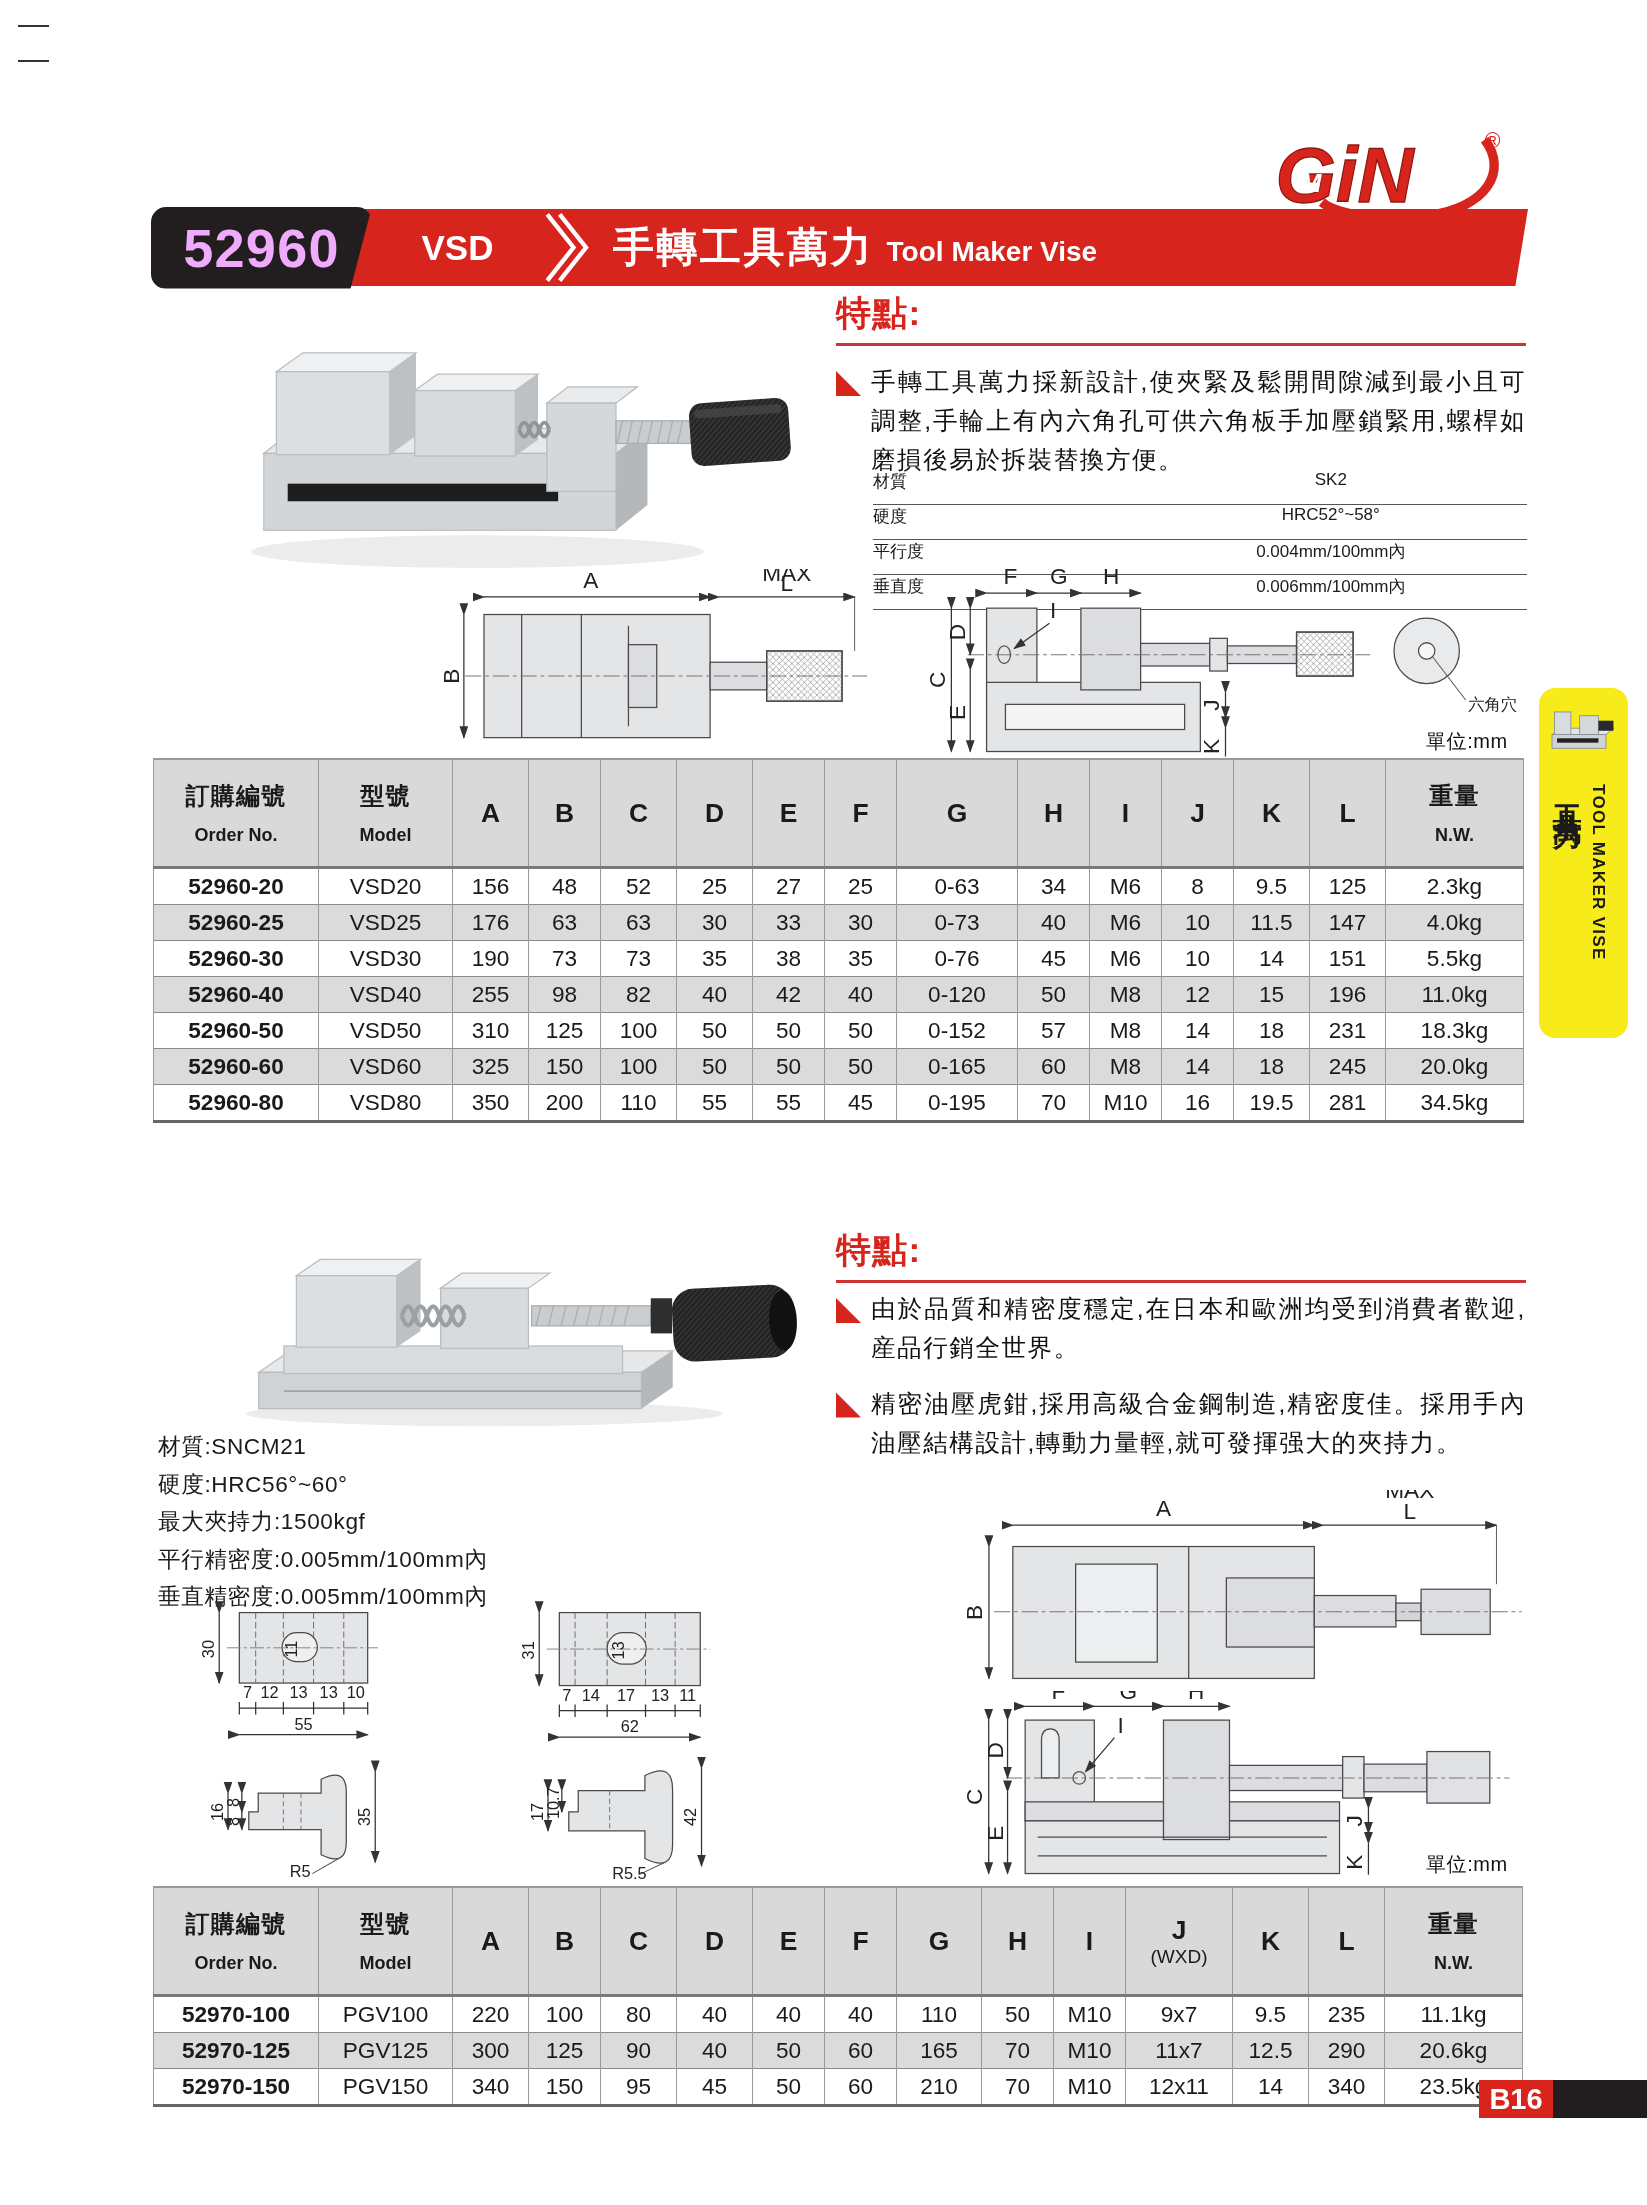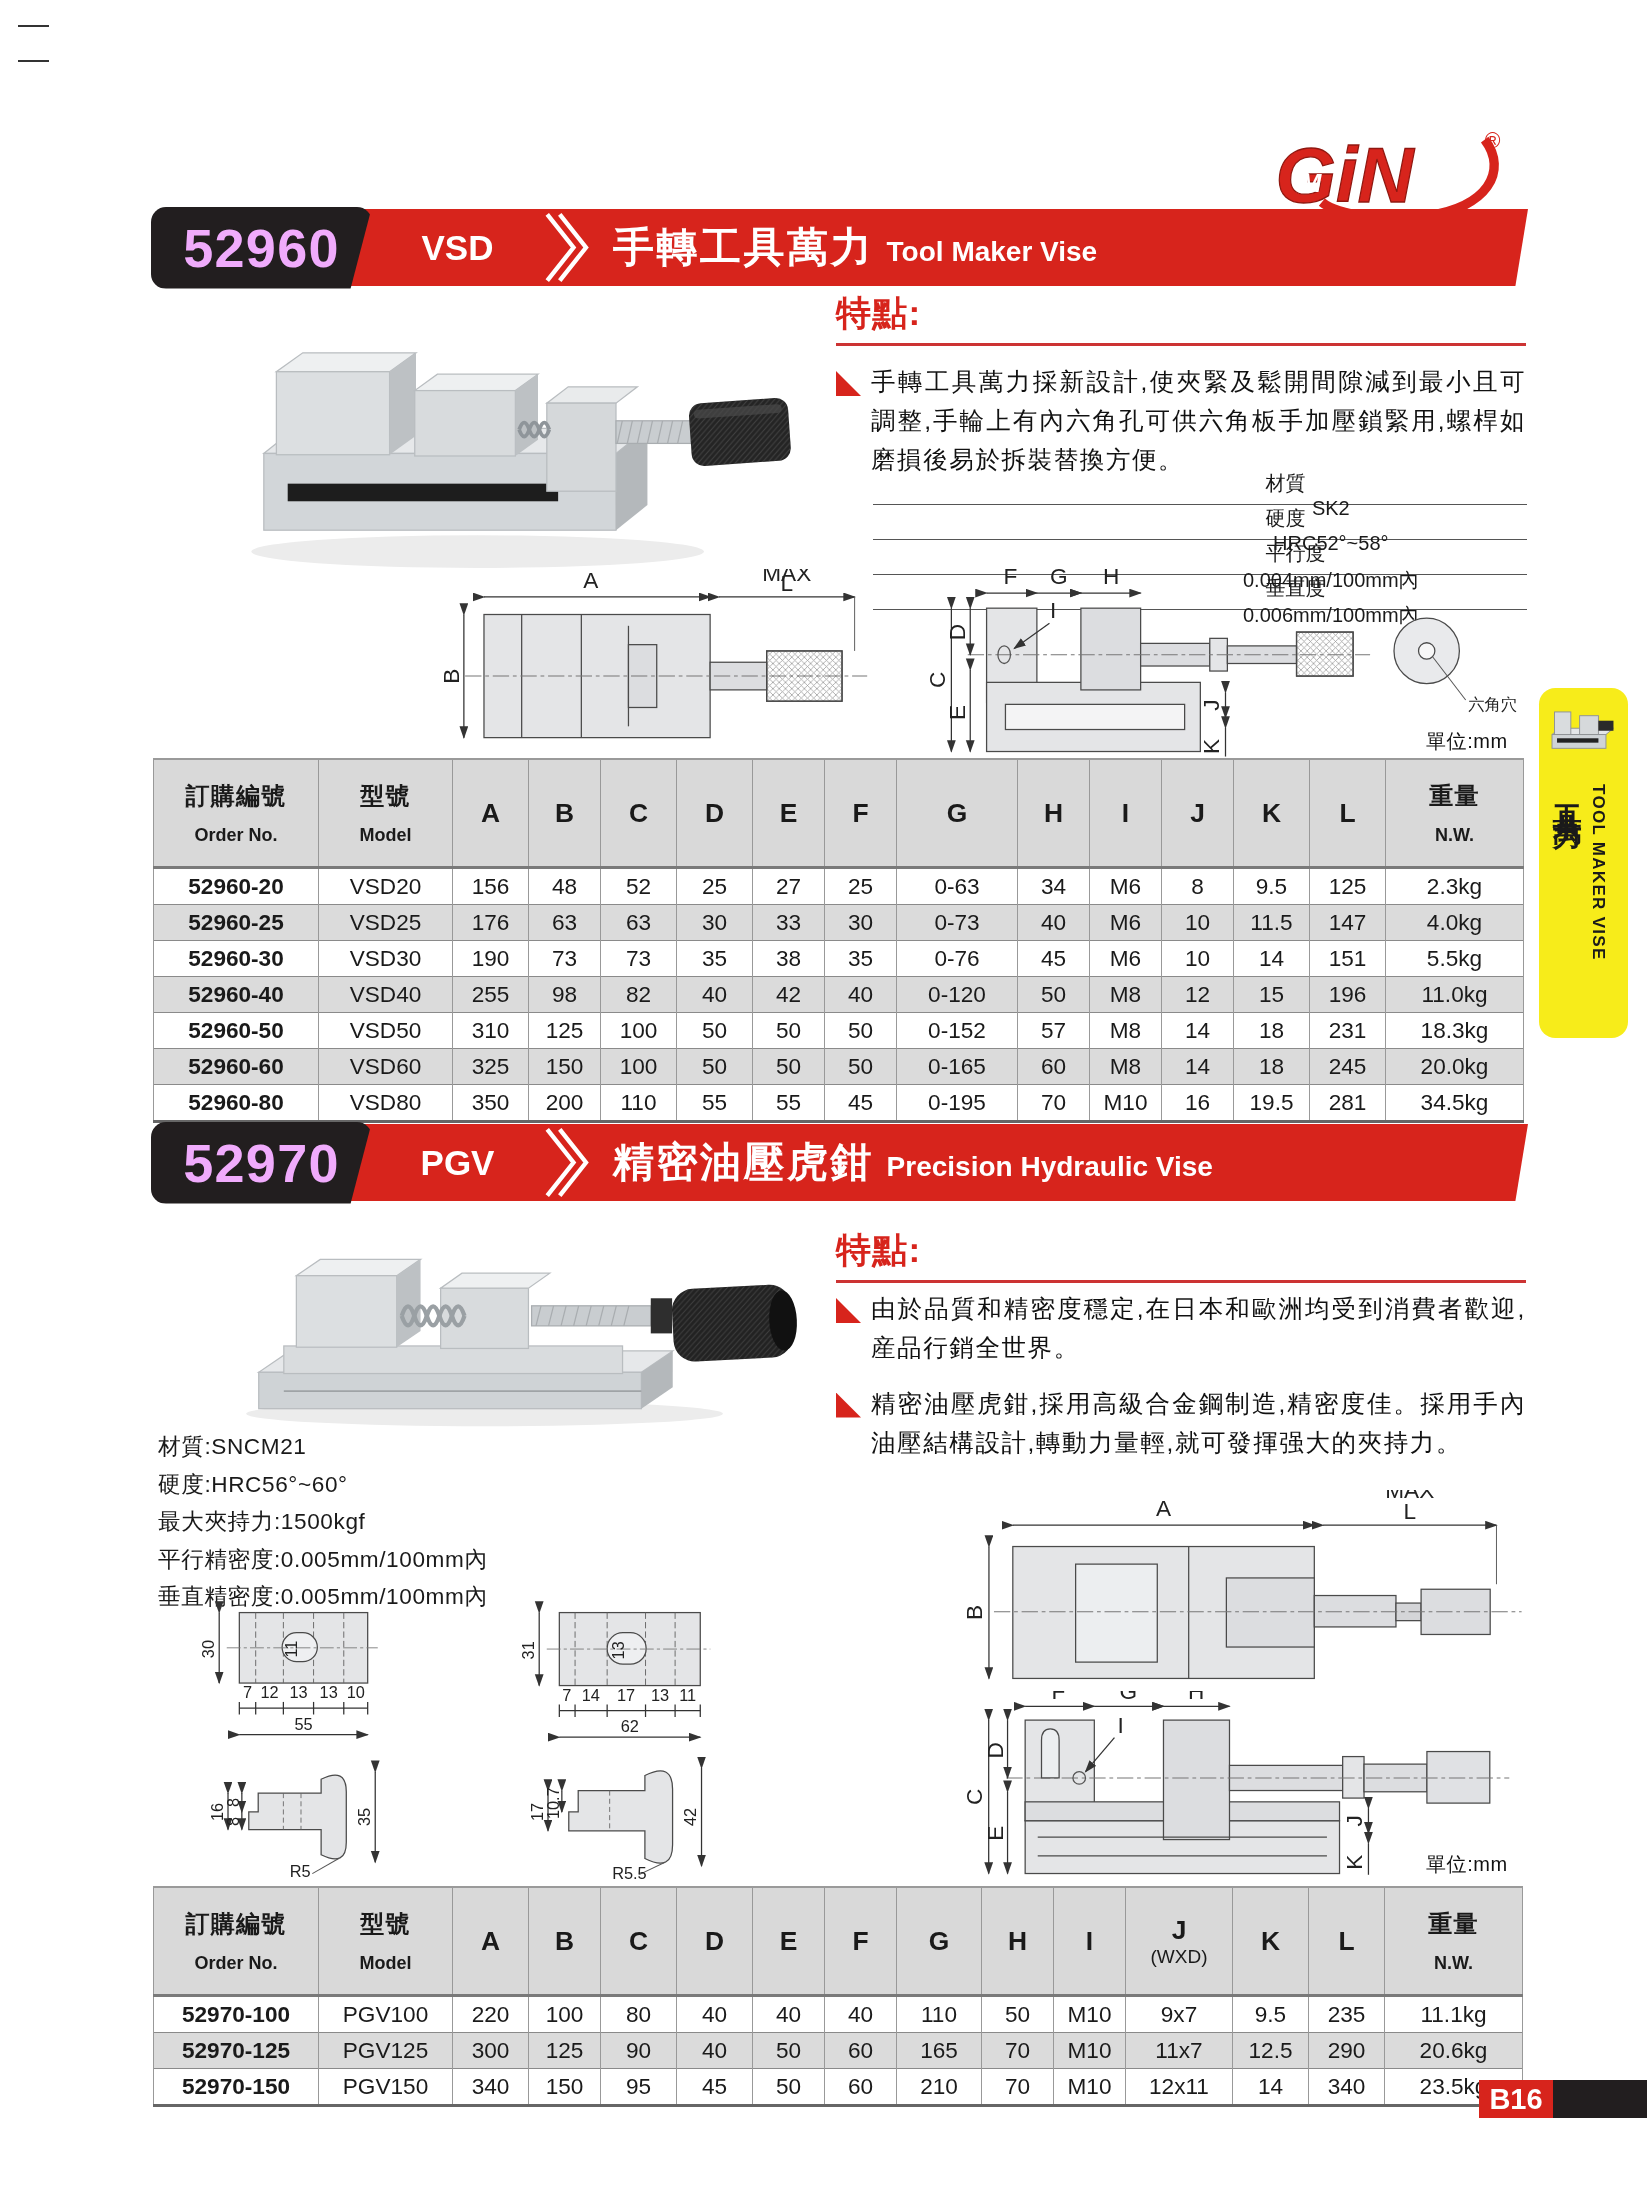--- a/index.html
+++ b/index.html
@@ -29,21 +29,21 @@
   
   .feat-head{color:#d7241c;font-size:35px;font-weight:bold;letter-spacing:1.3px;}
   .feat-rule{height:2.5px;background:#c33;margin-top:6.3px;}
   .feature{position:relative;padding-left:35px;font-size:24.5px;line-height:1.6;letter-spacing:1.6px;
            text-align:justify;color:#111;}
   .feature .tri{position:absolute;left:0;top:8.8px;width:25px;height:25px;background:#d7241c;
                 clip-path:polygon(0 0,100% 100%,0 100%);}
 
   
   .spec-table{width:654px;}
-  .spec-row{display:flex;align-items:flex-end;height:34px;border-bottom:1.3px solid #555;font-size:20px;flex-direction:column;}
+  .spec-row{display:flex;align-items:flex-start;height:34px;border-bottom:1.3px solid #555;font-size:17px;}
   .spec-row .lab{width:40%;}
   .spec-row .val{width:60%;text-align:center;}
   .spec-row.last{border-bottom:1.9px solid #555;}
 
   
   .spec-list{font-size:22.6px;line-height:1.66;letter-spacing:0.6px;}
 
   
   table.data-table{border-collapse:collapse;table-layout:fixed;width:1369px;
                    border-top:2.5px solid #9a9a9a;border-bottom:3.8px solid #666;}
@@ -418,35 +418,20 @@
           <td>70</td>
           <td>M10</td>
           <td>16</td>
           <td>19.5</td>
           <td>281</td>
           <td>34.5kg</td>
         </tr>
       </tbody>
   </table>
 
-  <div class="banner" style="top:1124px;">
-    <div class="banner-red"></div>
-    <div class="banner-black">
-      <span class="code">52970</span>
-    </div>
-    <div class="banner-series">PGV</div>
-    <svg class="banner-chevron" width="50" height="77" viewBox="0 0 80 122">
-      <polyline points="10,8 52,61 10,114" fill="none" stroke="#fff" stroke-width="7"></polyline>
-      <polyline points="30,8 72,61 30,114" fill="none" stroke="#fff" stroke-width="7"></polyline>
-    </svg>
-    <div class="banner-title">
-      <span class="zh">精密油壓虎鉗</span>
-      <span class="en">Precision Hydraulic Vise</span>
-    </div>
-  </div>
 
   <div class="abs" style="left:189px;top:1223px;width:635px;height:207px;">
     <svg width="635" height="207" viewBox="0 0 1010 330">
       <ellipse cx="470" cy="304" rx="380" ry="20" fill="#ececec"></ellipse>
 
       <polygon points="110,238 720,238 770,204 160,204" fill="#e6e8ea" stroke="#b9bdc0" stroke-width="2"></polygon>
       <rect x="110" y="238" width="610" height="58" fill="#cfd3d6" stroke="#b9bdc0" stroke-width="2"></rect>
       <polygon points="720,238 770,204 770,262 720,296" fill="#b4b8bb"></polygon>
       <rect x="150" y="196" width="540" height="44" fill="#d9dcde" stroke="#b9bdc0" stroke-width="2"></rect>
       <line x1="150" y1="268" x2="720" y2="268" stroke="#9fa3a6" stroke-width="3"></line>

